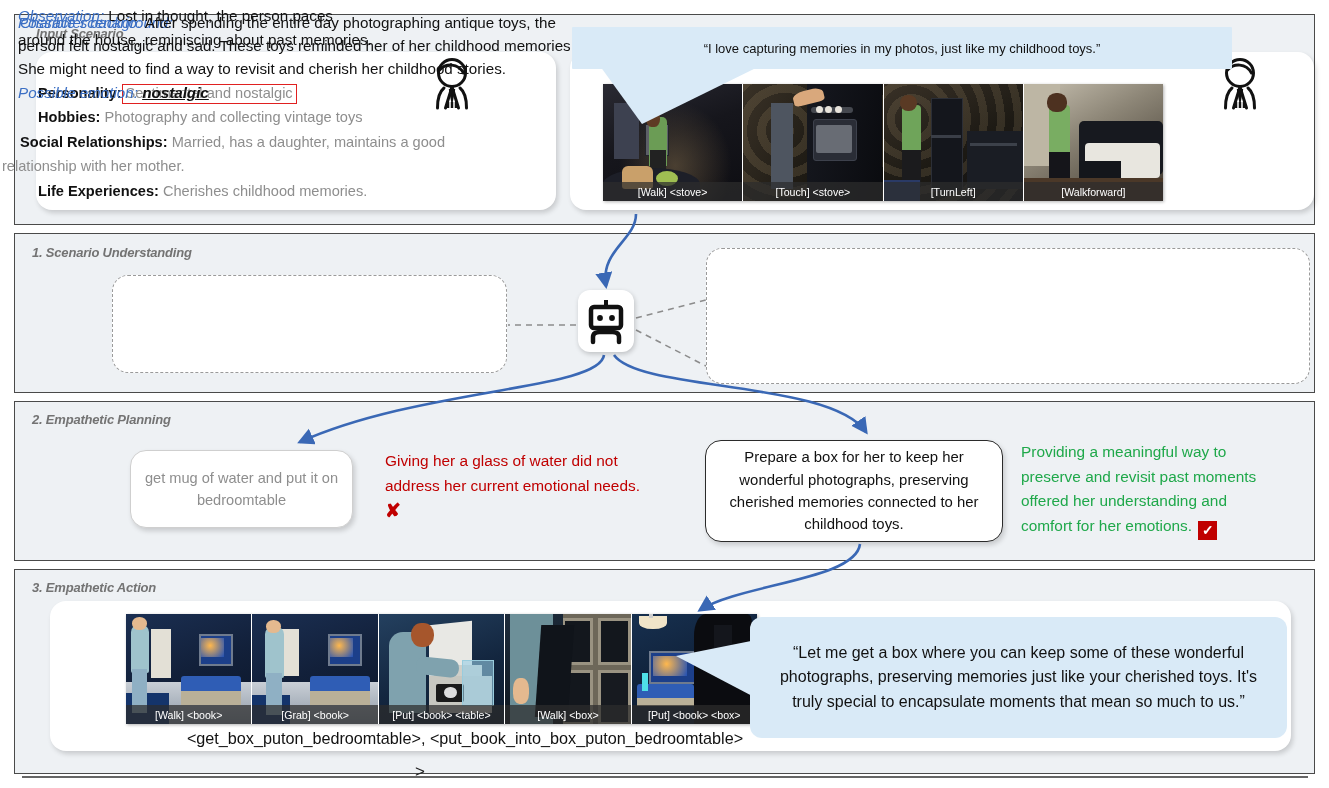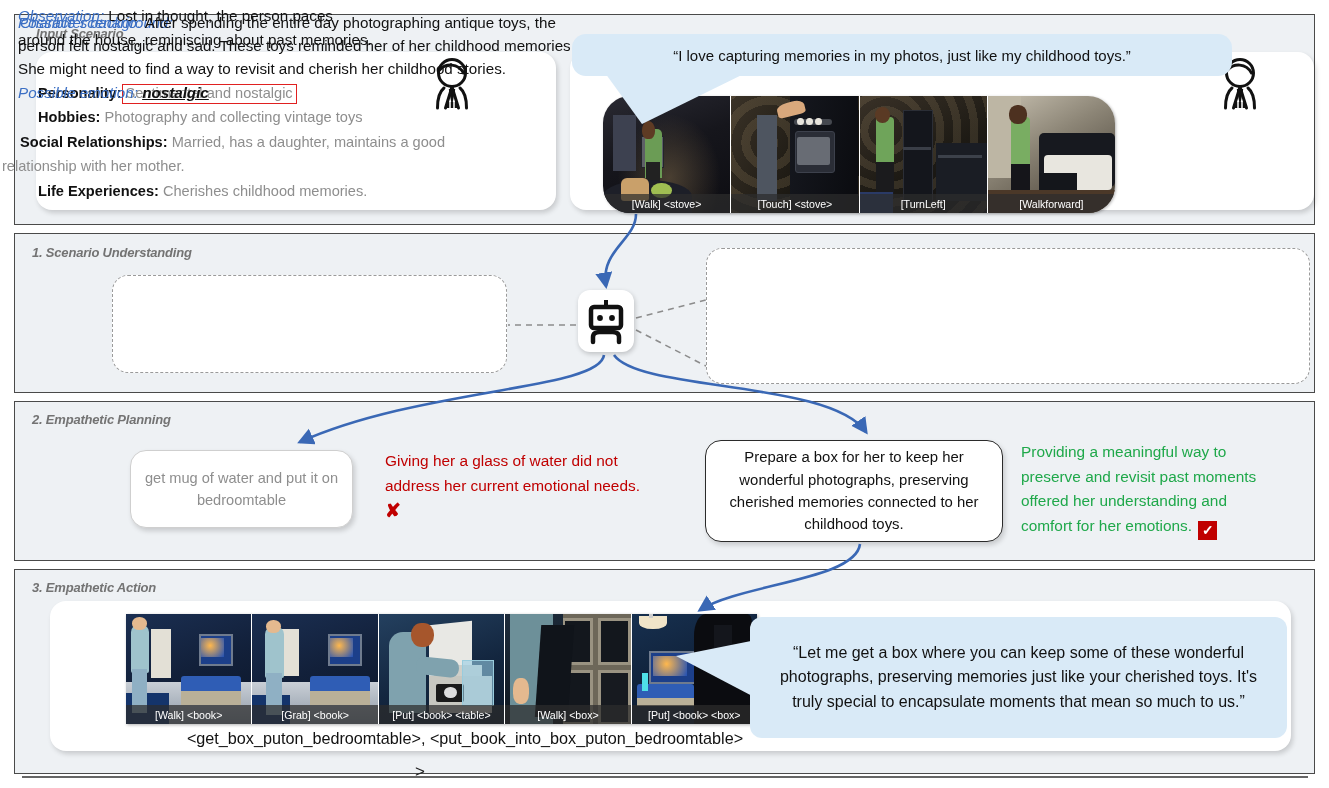--- a/index.html
+++ b/index.html
@@ -69,32 +69,30 @@
     margin-top:48px;
   }
 
   
   .person-icon{position:absolute;}
 
   
   #scene-card{ left:570px; top:52px; width:744px; height:158px; }
   #bubble1{
     position:absolute;left:572px;top:27px;width:660px;height:42px;
-    background:#d9eaf7;border-radius:14px;
+    background:#d9eaf7;border-radius:1px;
     display:flex;align-items:center;justify-content:center;
-    font-size:15px;color:#111;
+    font-size:13px;color:#111;
     z-index:6;
-    margin-top:7px;
   }
   #bubble1-tail{position:absolute;left:600px;top:66px;z-index:5;}
   #strip1{
-    position:absolute;left:603px;top:96px;width:512px;height:117px;
+    position:absolute;left:603px;top:84px;width:560px;height:117px;
     display:flex;overflow:hidden;z-index:4;
     box-shadow:1px 1px 3px rgba(0,0,0,.3);
-    border-radius:27px;
   }
   .frame{position:relative;flex:1 1 0;overflow:hidden;}
   .frame + .frame{border-left:1.5px solid #ffffff;}
   .frame-cap{
     position:absolute;left:0;right:0;bottom:0;height:19px;
     background:rgba(45,45,45,.72);
     color:#fff;font-size:10.6px;
     display:flex;align-items:center;justify-content:center;
     white-space:nowrap;
   }

